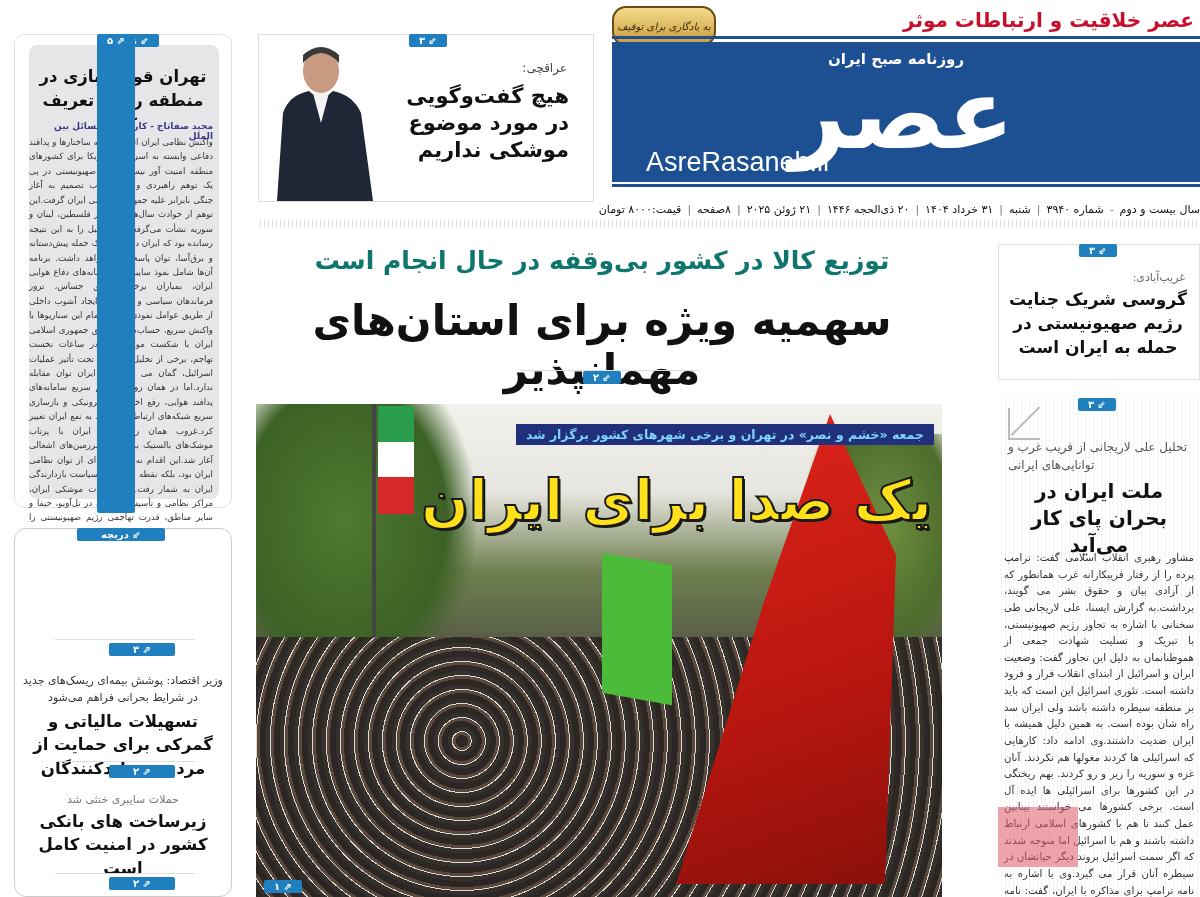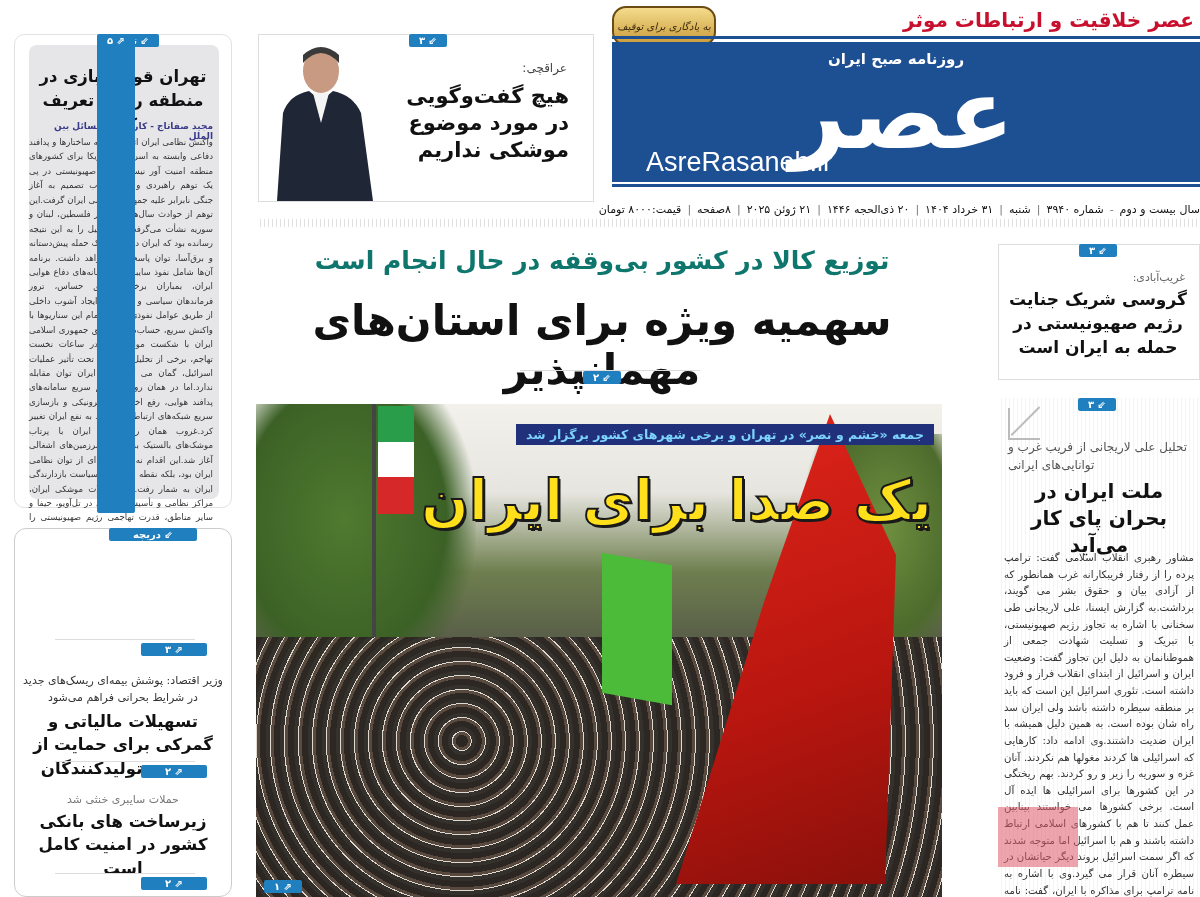--- a/index.html
+++ b/index.html
@@ -78,21 +78,21 @@
   
   .analysis { top: 34px; left: 14px; width: 218px; height: 474px; border: 1px solid #e2e2e2; border-radius: 10px; background:#fff; }
   .analysis .inner { position:absolute; top: 10px; left: 14px; right: 12px; bottom: 8px; background:#e6e6e8; border-radius: 8px; }
   .analysis .badge { position:absolute; top: -1px; left: 84px; z-index: 2; }
   .analysis .head { position:absolute; top: 20px; right: 6px; width: 180px; text-align:center; font-size: 16.5px; font-weight:bold; line-height: 1.45; }
   .analysis .author { position:absolute; top: 76px; right: 6px; width: 184px; text-align:right; font-size: 9px; color:#3a3a8a; font-weight:bold; }
   .analysis .body { position:absolute; top: 90px; right: 6px; width: 184px; font-size: 8.6px; line-height: 1.68; color:#333; text-align: justify; }
   .analysis .foot-badge { position:absolute; bottom: -6px; left: 82px; z-index:2; }
 
   .window { top: 528px; left: 14px; width: 218px; height: 369px; border: 1px solid #ccc; border-radius: 12px; background:#fff; }
-  .window .badge { position:absolute; top: -1px; left: 62px; padding: 1px 24px; margin-left: 32px; }
+  .window .badge { position:absolute; top: -1px; left: 62px; padding: 1px 24px; }
   .window .item { position:absolute; right: 6px; width: 204px; text-align:center; }
   .window .pre { font-size: 11px; color:#333; }
   .window .pre-light { font-size: 11px; color:#777; }
   .window .head { font-size: 16.5px; font-weight:bold; line-height: 1.42; }
   .window .sep { position:absolute; left: 40px; width: 140px; height: 1px; background:#ddd; }
   .window .sbadge { position:absolute; left: 94px; }
 </style>
 </head>
 <body>
 

